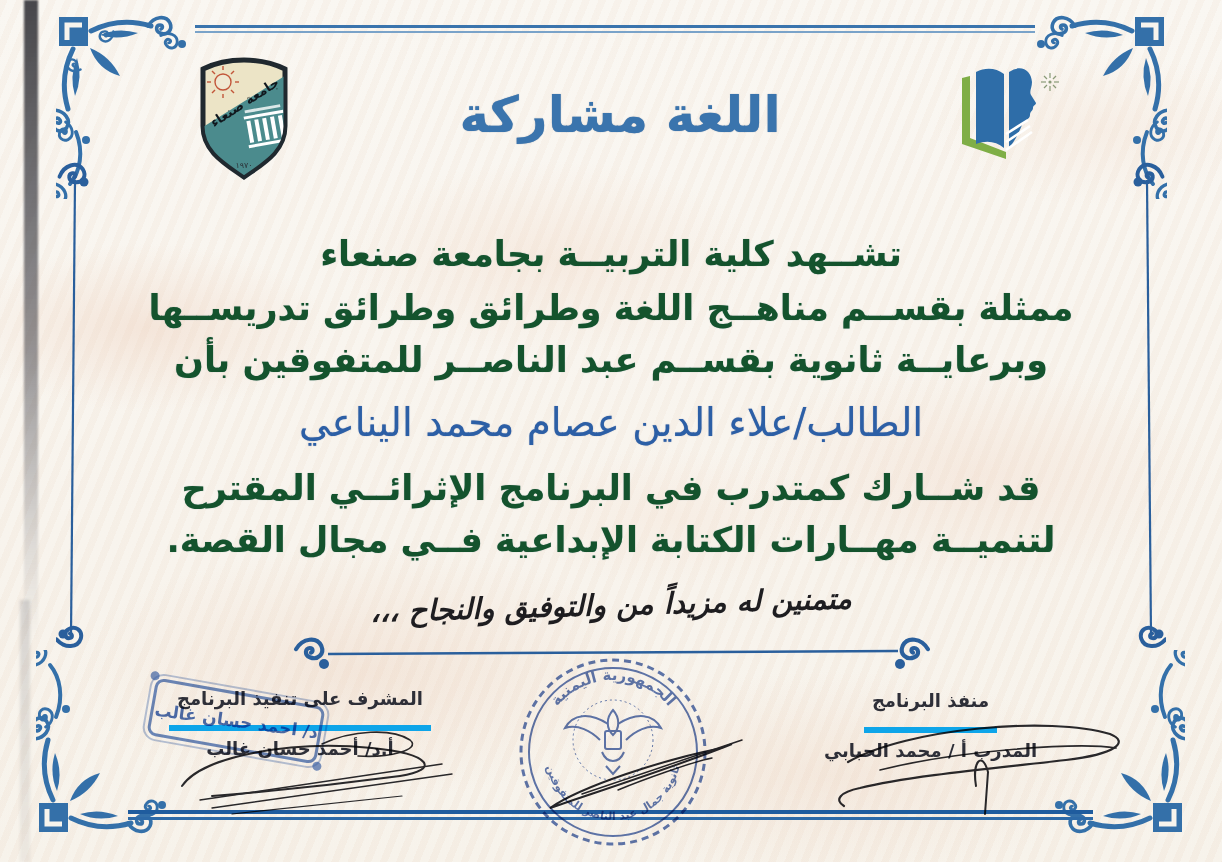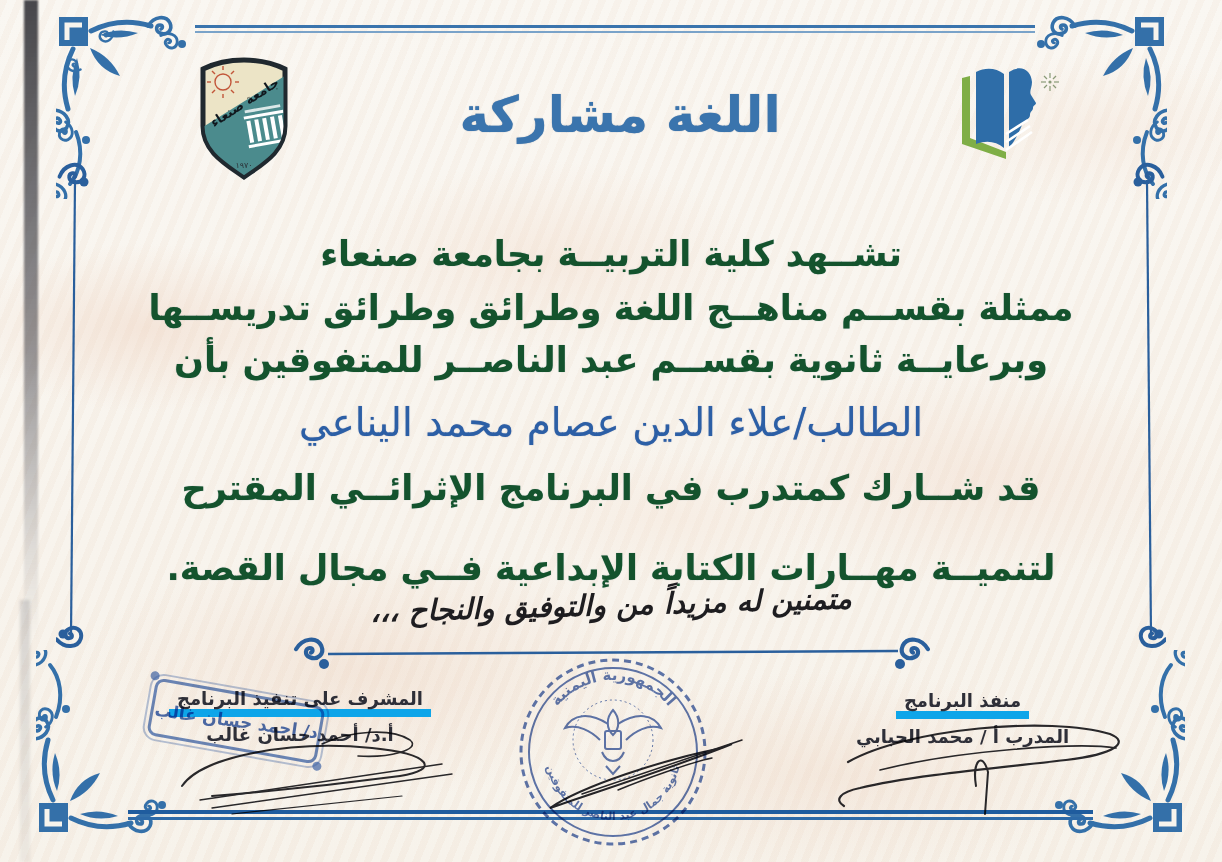--- a/index.html
+++ b/index.html
@@ -59,22 +59,22 @@
   }
   .wish {
     color:#1e1d20; font-size:29px; font-weight:600; font-style:italic;
     transform:rotate(-1.6deg); text-shadow:none;
   }
   .sig {
     position:absolute; display:flex; flex-direction:column; align-items:center;
     direction:rtl; text-align:center; color:#2e2f38;
   }
   .sig .role {
-    font-size:18px; font-weight:700; padding:0 8px 0 8px;
-    border-bottom:8px solid #0ea5e9; display:inline-block;
+    font-size:18px; font-weight:700; padding:0 8px 16px 8px;
+    border-bottom:6px solid #0ea5e9; display:inline-block;
   }
   .sig .name { font-size:18px; font-weight:700; margin-top:7px; }
   .stamp-round { position:absolute; left:513px; top:652px; mix-blend-mode:multiply; opacity:.9; }
   .stamp-rect {
     position:absolute; left:150px; top:692px; width:172px; height:58px;
     border:3px solid rgba(52,95,176,.72); border-radius:9px;
     outline:2px solid rgba(52,95,176,.35); outline-offset:3px;
     transform:rotate(10deg); mix-blend-mode:multiply;
     display:flex; align-items:center; justify-content:center;
   }
@@ -279,30 +279,30 @@
   </g>
 </svg>
 
 <div class="title">اللغة مشاركة</div>
 
 <div class="bodyline" style="top:234px">تشــهد كلية التربيــة بجامعة صنعاء</div>
 <div class="bodyline" style="top:288px">ممثلة بقســم مناهــج اللغة وطرائق وطرائق تدريســها</div>
 <div class="bodyline" style="top:340px">وبرعايــة ثانوية بقســم عبد الناصــر للمتفوقين  بأن</div>
 <div class="bodyline student" style="top:400px">الطالب/علاء الدين عصام محمد اليناعي</div>
 <div class="bodyline" style="top:468px">قد شــارك كمتدرب في البرنامج الإثرائــي المقترح</div>
-<div class="bodyline" style="top:548px">لتنميــة مهــارات الكتابة الإبداعية فــي مجال القصة.</div>
+<div class="bodyline" style="top:520px">لتنميــة مهــارات الكتابة الإبداعية فــي مجال القصة.</div>
 <div class="bodyline wish" style="top:588px">متمنين له مزيداً من والتوفيق والنجاح ،،،</div>
 
 <div class="sig" style="left:165px;top:688px;width:270px">
   <span class="role">المشرف على تنفيذ البرنامج</span>
   <span class="name">أ.د/ أحمد حسان غالب</span>
 </div>
 <div class="sig" style="left:465px;top:688px;width:315px">
 </div>
-<div class="sig" style="left:840px;top:690px;width:245px">
+<div class="sig" style="left:808px;top:690px;width:245px">
   <span class="role">منفذ البرنامج</span>
   <span class="name">المدرب أ / محمد الحبابي</span>
 </div>
 
 <svg class="stamp-round" width="200" height="200" viewBox="0 0 200 200">
   <g stroke="#2e4f9e" fill="none" opacity="0.85">
     <circle cx="100" cy="100" r="92" stroke-width="3" stroke-dasharray="7 5"></circle>
     <circle cx="100" cy="100" r="84" stroke-width="2"></circle>
     <path id="arcTop" d="M28 100 A72 72 0 0 1 172 100" stroke="none"></path>
     <path id="arcBot" d="M32 100 A68 68 0 0 0 168 100" stroke="none"></path>

